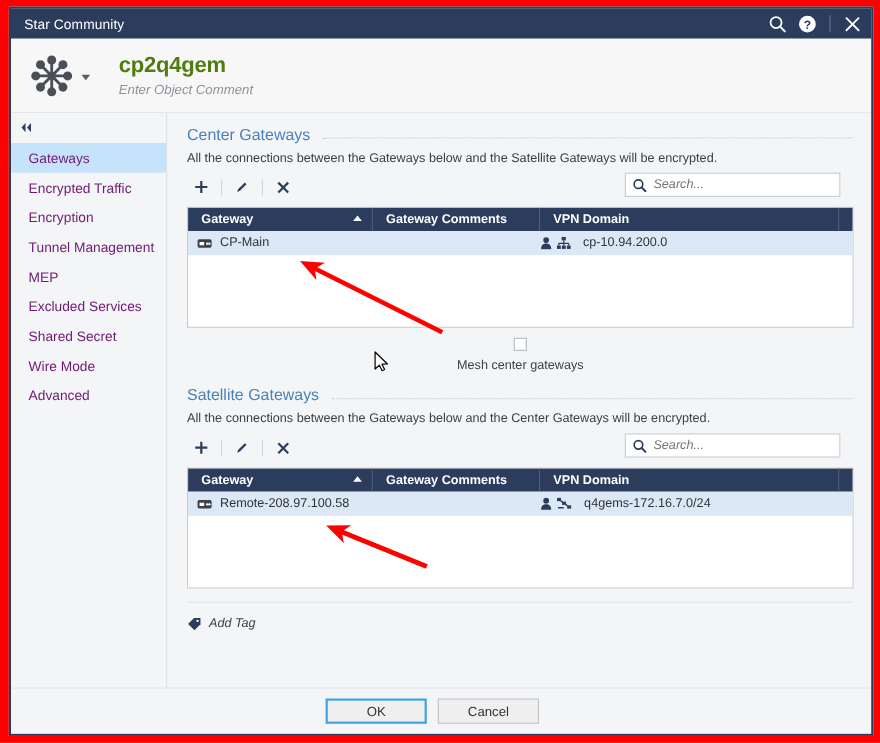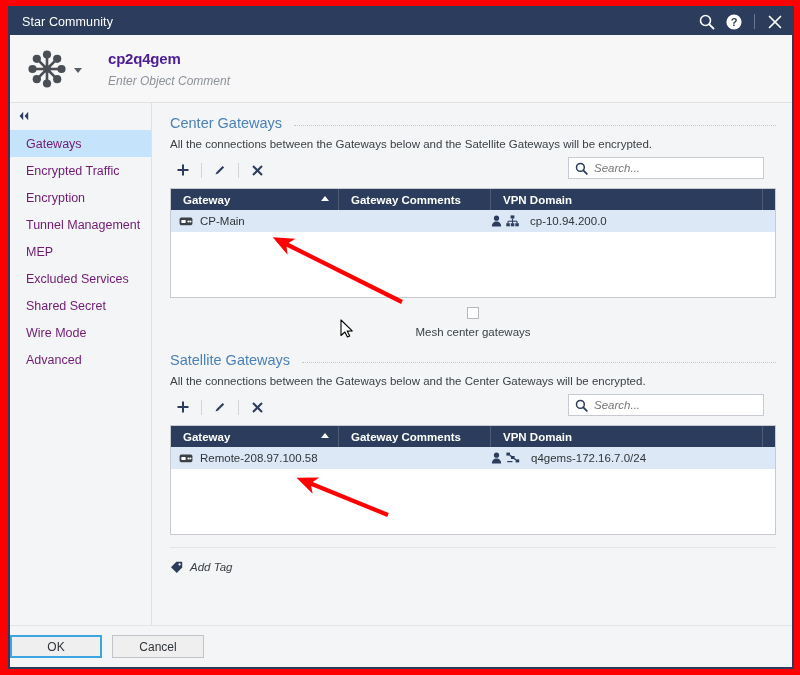--- a/index.html
+++ b/index.html
@@ -54,21 +54,21 @@
   .logo-svg { width: 44px; height: 44px; display: block; }
   .logo-caret {
     width: 0; height: 0;
     border-left: 4.5px solid transparent;
     border-right: 4.5px solid transparent;
     border-top: 5px solid #5a5f66;
     margin-top: 4px;
   }
   .obj-titles { margin-left: 12px; }
   .obj-name {
-    font-size: 15px; font-weight: bold; color: #4c1d95;
+    font-size: 20px; font-weight: bold; color: #4d7c0f;
     line-height: 24px; letter-spacing: -.2px;
   }
   .obj-comment {
     font-size: 12px; font-style: italic; color: #8d9299;
     line-height: 17px; margin-top: 2px;
   }
   
   .body-area { flex: 1 1 auto; display: flex; min-height: 0; background: #f4f5f6; }
   
   .sidebar {
@@ -185,21 +185,21 @@
     height: 38px; cursor: pointer;
   }
   .tag-row svg { width: 13px; height: 13px; display: block; }
   .tag-text {
     font-size: 11.5px; font-style: italic; color: #3b4146;
   }
   
   .footer {
     flex: 0 0 auto; height: 42px; background: #f4f5f6;
     border-top: 1px solid #e3e5e8;
-    display: flex; align-items: center; justify-content: flex-start;
+    display: flex; align-items: center; justify-content: center;
     padding-right: 16px; gap: 10px;
   }
   .btn {
     width: 92px; height: 23px; font-size: 12px; color: #2f3438;
     background: #f0eff0; border: 1px solid #c0c4c9;
     display: flex; align-items: center; justify-content: center;
     cursor: pointer; font-family: "Liberation Sans", sans-serif;
   }
   .btn.primary { border: 2px solid #3ea5e0; }
   

